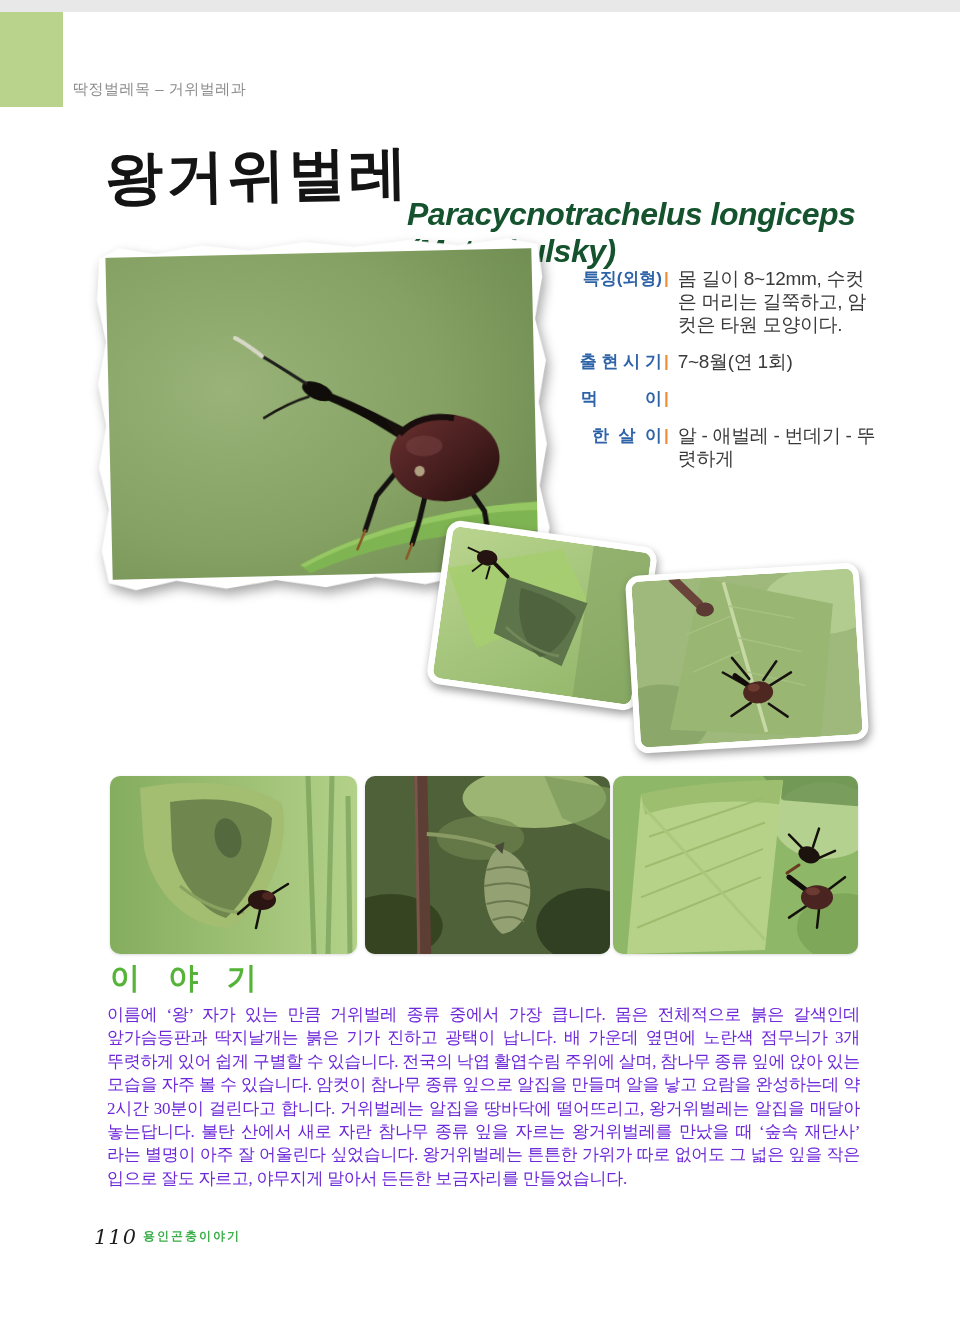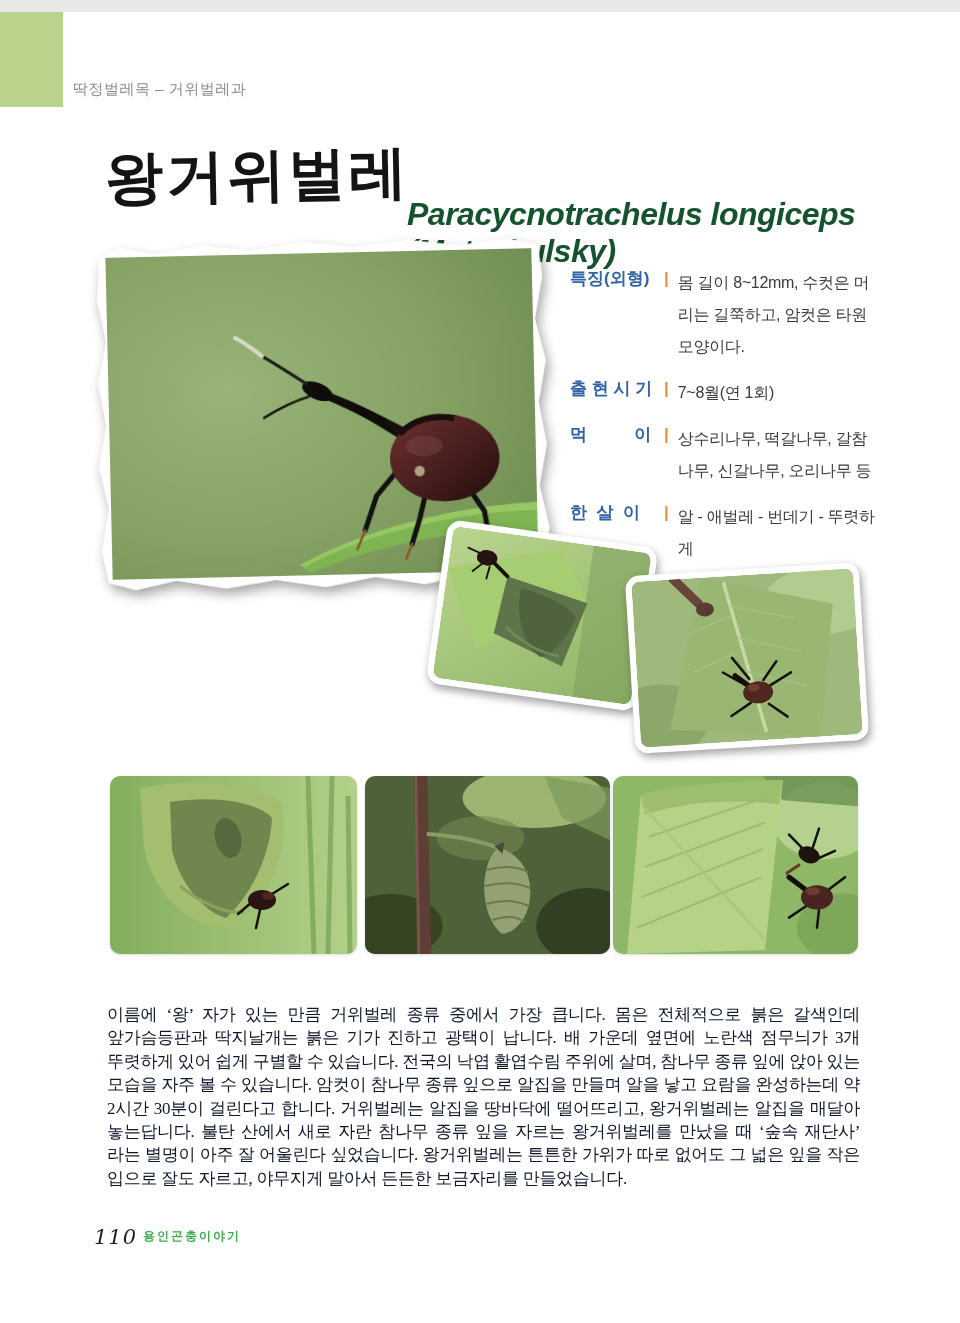--- a/index.html
+++ b/index.html
@@ -17,23 +17,23 @@
     font-family:"DejaVu Serif", serif; font-weight:900; color:#141414;
     letter-spacing:3px; transform:rotate(-1.2deg); transform-origin:left center;
   }
   .title-sci {
     position:absolute; left:407px; top:184px; font-size:32px; font-style:italic; font-weight:bold;
     color:#14532d; letter-spacing:-0.5px;
   }
   
   .info { position:absolute; left:570px; top:255px; width:312px; }
   .info-row { display:flex; align-items:flex-start; margin-bottom:14px; }
-  .info-label { width:92px; white-space:pre; color:#2e63a8; font-weight:bold; font-size:17px; line-height:23px; flex:none; }
+  .info-label { width:92px; white-space:pre; color:#2e63a8; font-weight:bold; font-size:17px; line-height:23px; flex:none;text-align:right; }
   .info-sep { color:#ef8f35; font-weight:bold; font-size:17px; line-height:23px; margin:0 9px 0 2px; flex:none; }
-  .info-value { width:202px; font-size:16px; line-height:32px; color:#3a3a3a; letter-spacing:-0.3px; }
+  .info-value { width:202px; font-size:19px; line-height:23px; color:#3a3a3a; letter-spacing:-0.3px; }
   
   .torn-wrap { position:absolute; left:96px; top:228px; width:452px; height:348px; z-index:1;
     filter:drop-shadow(3px 6px 6px rgba(0,0,0,0.35)); transform:rotate(-1.3deg); }
   .torn {
     width:100%; height:100%; background:#ffffff; padding:13px;
     clip-path:polygon(1.5% 4%,6% 1%,14% 3%,24% 0.8%,35% 2.6%,47% 0.4%,58% 2.2%,70% 0.6%,81% 2.4%,92% 0.8%,98.6% 2.6%,99.4% 12%,97.6% 24%,99.8% 36%,98% 48%,99.6% 60%,97.8% 72%,99.8% 84%,98.2% 95%,93% 99%,83% 96.8%,72% 99.6%,61% 97.2%,50% 99.8%,39% 97.4%,28% 99.6%,17% 97%,8% 99.4%,2% 97.2%,0.6% 88%,2.4% 76%,0.4% 64%,2.2% 52%,0.6% 40%,2.6% 28%,0.8% 16%);
   }
   .torn svg { width:100%; height:100%; display:block; }
   .snap { position:absolute; background:#fff; border:6px solid #fff; border-radius:14px;
     box-shadow:2px 4px 8px rgba(0,0,0,0.38); z-index:2; overflow:hidden; }
@@ -44,21 +44,21 @@
     box-shadow:0 1px 3px rgba(0,0,0,0.15); }
   .strip svg { width:100%; height:100%; display:block; }
   .strip1 { left:110px; width:247px; }
   .strip2 { left:365px; width:245px; }
   .strip3 { left:613px; width:245px; }
   
   .story-heading { position:absolute; left:110px; top:946px; font-size:30px; font-weight:bold;
     color:#55b438; letter-spacing:10px; }
   .story-body {
     position:absolute; left:107px; top:991px; width:753px;
-    font-size:17px; line-height:23.4px; color:#0f172a; text-align:justify;
+    font-size:17px; line-height:23.4px; color:#6d28d9; text-align:justify;
     font-family:"Liberation Serif", serif; letter-spacing:-0.3px; word-break:keep-all;
   }
   
   .page-number { position:absolute; left:94px; top:1213px; font-size:21px; font-style:italic;
     font-family:"DejaVu Serif", serif; color:#1d1d1d; letter-spacing:1px; }
   .footer-logo { position:absolute; left:143px; top:1216px; font-size:12px; font-weight:bold;
     color:#3bae4a; letter-spacing:2px; }
 </style>
 </head>
 <body>
@@ -255,27 +255,27 @@
       <span class="info-value">몸 길이 8~12mm, 수컷은 머리는 길쭉하고, 암컷은 타원 모양이다.</span>
     </div>
     <div class="info-row">
       <span class="info-label">출 현 시 기</span>
       <span class="info-sep">|</span>
       <span class="info-value">7~8월(연 1회)</span>
     </div>
     <div class="info-row">
       <span class="info-label">먹          이</span>
       <span class="info-sep">|</span>
-      <span class="info-value">상수리나무, 떡갈나무, 갈참나무, 신갈나무, 오리나무 등</span>
     </div>
     <div class="info-row">
       <span class="info-label">한  살  이</span>
       <span class="info-sep">|</span>
       <span class="info-value">알 - 애벌레 - 번데기 - 뚜렷하게</span>
     </div>
   </div>
 
+  <div class="story-heading">이 야 기</div>
   <div class="story-body">이름에 ‘왕’ 자가 있는 만큼 거위벌레 종류 중에서 가장 큽니다. 몸은 전체적으로 붉은 갈색인데 앞가슴등판과 딱지날개는 붉은 기가 진하고 광택이 납니다. 배 가운데 옆면에 노란색 점무늬가 3개 뚜렷하게 있어 쉽게 구별할 수 있습니다. 전국의 낙엽 활엽수림 주위에 살며, 참나무 종류 잎에 앉아 있는 모습을 자주 볼 수 있습니다. 암컷이 참나무 종류 잎으로 알집을 만들며 알을 낳고 요람을 완성하는데 약 2시간 30분이 걸린다고 합니다. 거위벌레는 알집을 땅바닥에 떨어뜨리고, 왕거위벌레는 알집을 매달아 놓는답니다. 불탄 산에서 새로 자란 참나무 종류 잎을 자르는 왕거위벌레를 만났을 때 ‘숲속 재단사’ 라는 별명이 아주 잘 어울린다 싶었습니다. 왕거위벌레는 튼튼한 가위가 따로 없어도 그 넓은 잎을 작은 입으로 잘도 자르고, 야무지게 말아서 든든한 보금자리를 만들었습니다.</div>
 
   <div class="page-number">110</div>
   <div class="footer-logo">용인곤충이야기</div>
 
 </div>
 
 </body></html>

